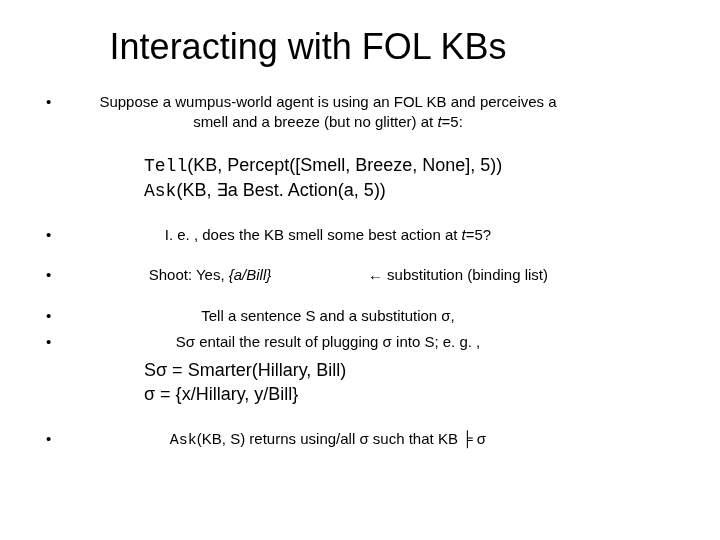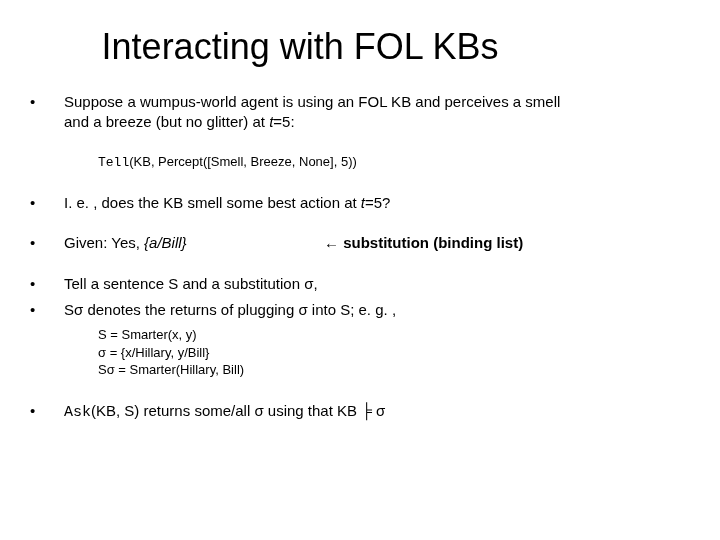--- a/index.html
+++ b/index.html
@@ -8,21 +8,21 @@
     width: 720px;
     height: 540px;
     background: #fff;
     font-family: Arial, Helvetica, sans-serif;
     color: #000;
   }
   .slide {
     box-sizing: border-box;
     width: 616px;
     height: 540px;
-    padding: 20px 40px 20px 24px;
+    padding: 20px 40px 20px 40px;
   }
   .title {
     font-size: 36px;
     text-align: center;
     margin: 6px 0 24px 0;
     font-weight: 400;
   }
   .bullet {
     display: flex;
     font-size: 15px;
@@ -30,45 +30,45 @@
     margin-bottom: 6px;
   }
   .bdot {
     width: 34px;
     flex: 0 0 34px;
     text-align: left;
     padding-left: 6px;
   }
   .btext {
     flex: 1;
+    text-align: center;
   }
   .sub {
-    margin-left: 74px;
-    font-size: 13px;
+    margin-left: 104px;
+    font-size: 18px;
     line-height: 1.35;
   }
   .mono {
     font-family: "Courier New", Courier, monospace;
   }
   .gap {
     height: 14px;
   }
   .biggap {
     height: 22px;
   }
   .row-answer {
     display: flex;
   }
   .row-answer .left {
     width: 260px;
     flex: 0 0 260px;
   }
   .row-answer .right {
     flex: 1;
-    font-weight: bold;
   }
 </style>
 </head>
 <body>
 
 <div class="slide">
 
   <div class="title">Interacting with FOL KBs</div>
 
   <div class="bullet">
@@ -76,59 +76,61 @@
     <div class="btext">
       <span>Suppose a wumpus-world agent is using an FOL KB and perceives a smell and a breeze (but no glitter) at </span><i>t</i><span>=5:</span>
     </div>
   </div>
 
   <div class="gap"></div>
 
   <div class="sub">
     <span class="mono">Tell</span><span>(KB, Percept([Smell, Breeze, None], 5))</span>
   </div>
+  <div class="sub">
+    <span class="mono">Ask</span><span>(KB, </span><span>∃</span><span>a Best. Action(a, 5))</span>
+  </div>
 
   <div class="biggap"></div>
 
   <div class="bullet">
     <div class="bdot">•</div>
     <div class="btext">
       <span>I. e. , does the KB smell some best action at </span><i>t</i><span>=5?</span>
     </div>
   </div>
 
   <div class="gap"></div>
 
   <div class="bullet">
     <div class="bdot">•</div>
     <div class="btext row-answer">
       <div class="left">
-        <span>Given: Yes, </span><i>{a/Bill}</i>
+        <span>Shoot: Yes, </span><i>{a/Bill}</i>
       </div>
       <div class="right">← substitution (binding list)</div>
     </div>
   </div>
 
   <div class="gap"></div>
 
   <div class="bullet">
     <div class="bdot">•</div>
     <div class="btext">Tell a sentence S and a substitution σ,</div>
   </div>
   <div class="bullet">
     <div class="bdot">•</div>
-    <div class="btext">Sσ denotes the returns of plugging σ into S; e. g. ,</div>
+    <div class="btext">Sσ entail the result of plugging σ into S; e. g. ,</div>
   </div>
 
-  <div class="sub">S = Smarter(x, y)</div>
+  <div class="sub">Sσ = Smarter(Hillary, Bill)</div>
   <div class="sub">σ = {x/Hillary, y/Bill}</div>
-  <div class="sub">Sσ = Smarter(Hillary, Bill)</div>
 
   <div class="biggap"></div>
 
   <div class="bullet">
     <div class="bdot">•</div>
     <div class="btext">
-      <span class="mono">Ask</span><span>(KB, S) returns some/all σ using that KB </span><span>╞</span><span> σ</span>
+      <span class="mono">Ask</span><span>(KB, S) returns using/all σ such that KB </span><span>╞</span><span> σ</span>
     </div>
   </div>
 
 </div>
 
 </body></html>

